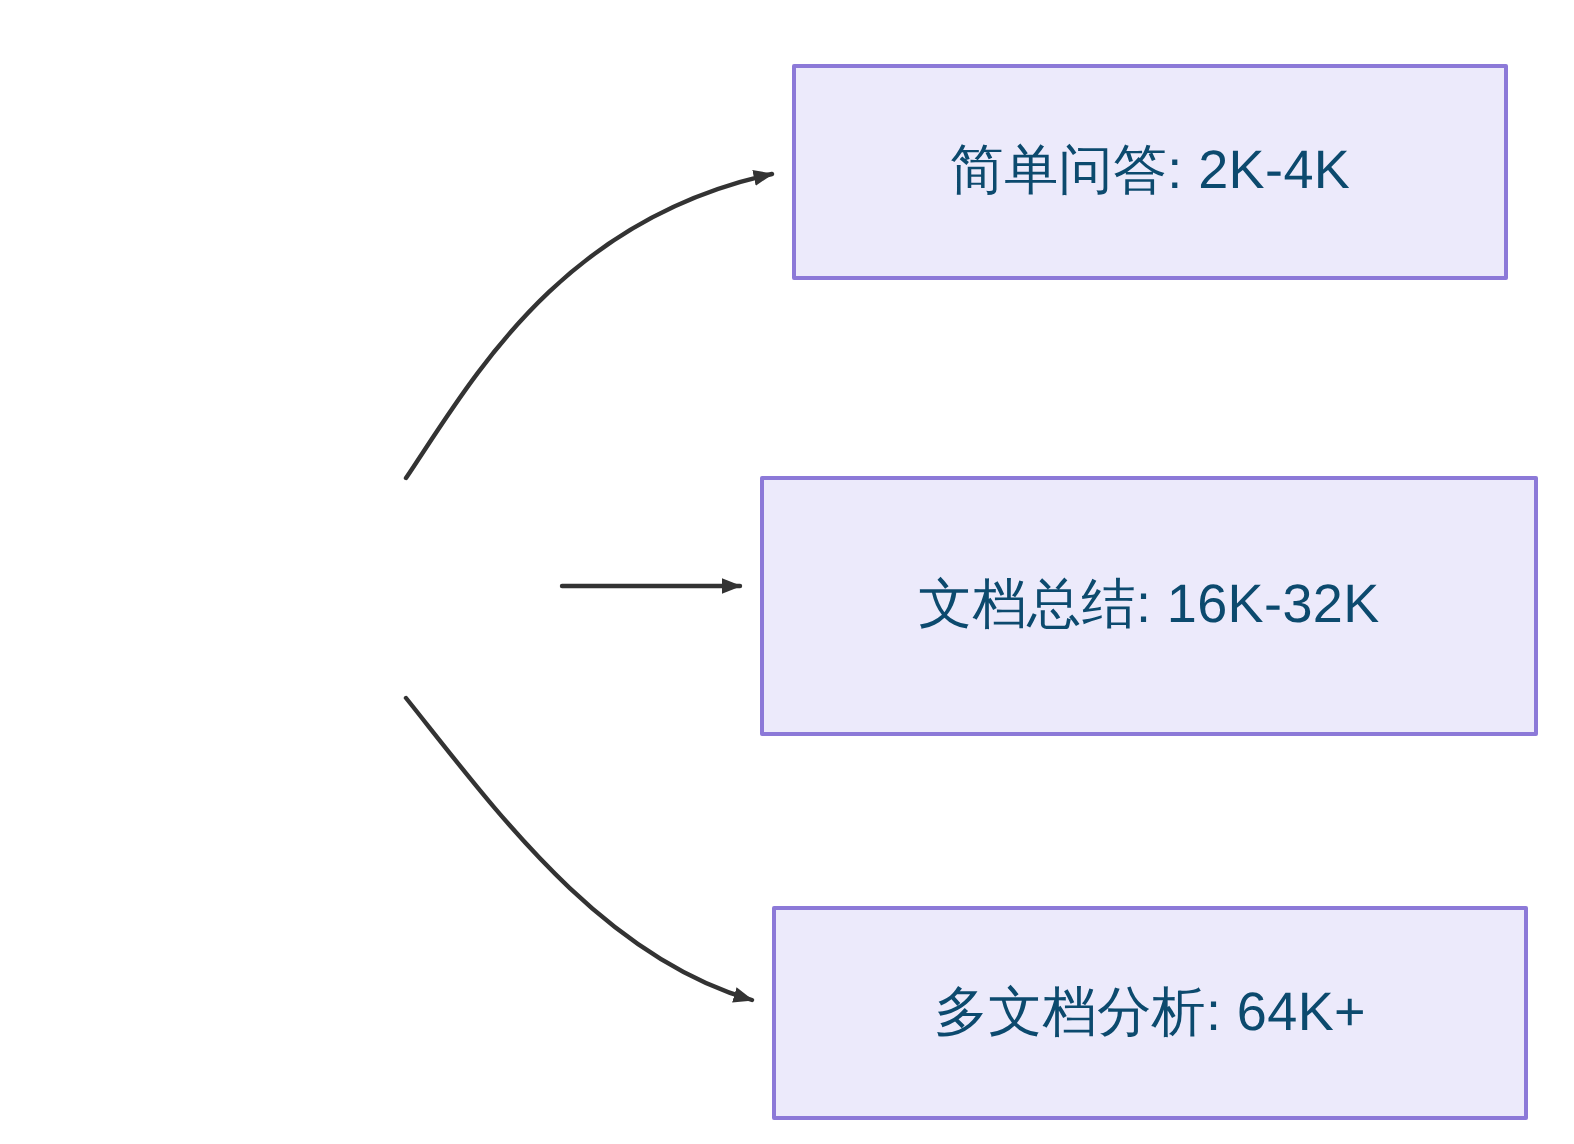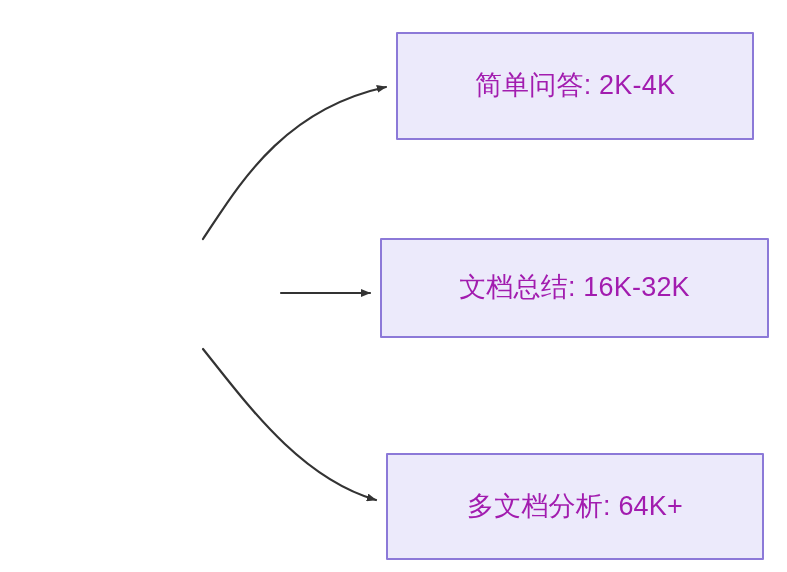--- a/index.html
+++ b/index.html
@@ -33,30 +33,30 @@
     display: flex;
     align-items: center;
     justify-content: center;
     background: #ECEAFB;
     border: 2px solid #8C79D8;
     border-radius: 1px;
   }
   .flow-node-label {
     font-size: 27px;
     line-height: 1.15;
-    color: #a21caf;
+    color: #0c4a6e;
     letter-spacing: 0.2px;
     white-space: nowrap;
     text-align: center;
   }
 
   
   #node-root      { left: 30px;  top: 239px; width: 250px; height: 109px; }
   #node-simple-qa { left: 396px; top: 32px;  width: 358px; height: 108px; }
-  #node-doc-sum   { left: 380px; top: 238px; width: 389px; height: 100px; }
+  #node-doc-sum   { left: 380px; top: 238px; width: 389px; height: 130px; }
   #node-multi-doc { left: 386px; top: 453px; width: 378px; height: 107px; justify-content: center; }
 </style>
 </head>
 <body>
 
 <div id="diagram-canvas">
 
   <svg id="edge-layer" viewBox="0 0 787 572" width="787" height="572" xmlns="http://www.w3.org/2000/svg">
     <defs>
       <marker id="arrowhead" markerWidth="10" markerHeight="8" refX="9.2" refY="4" orient="auto" markerUnits="userSpaceOnUse">

